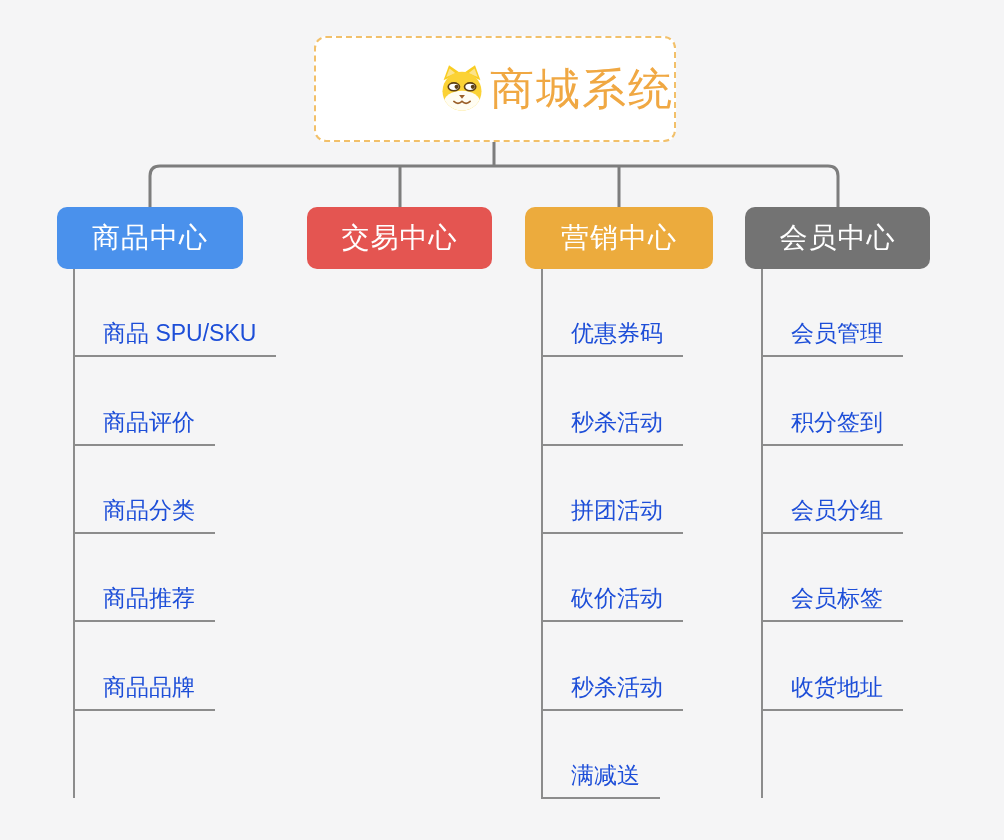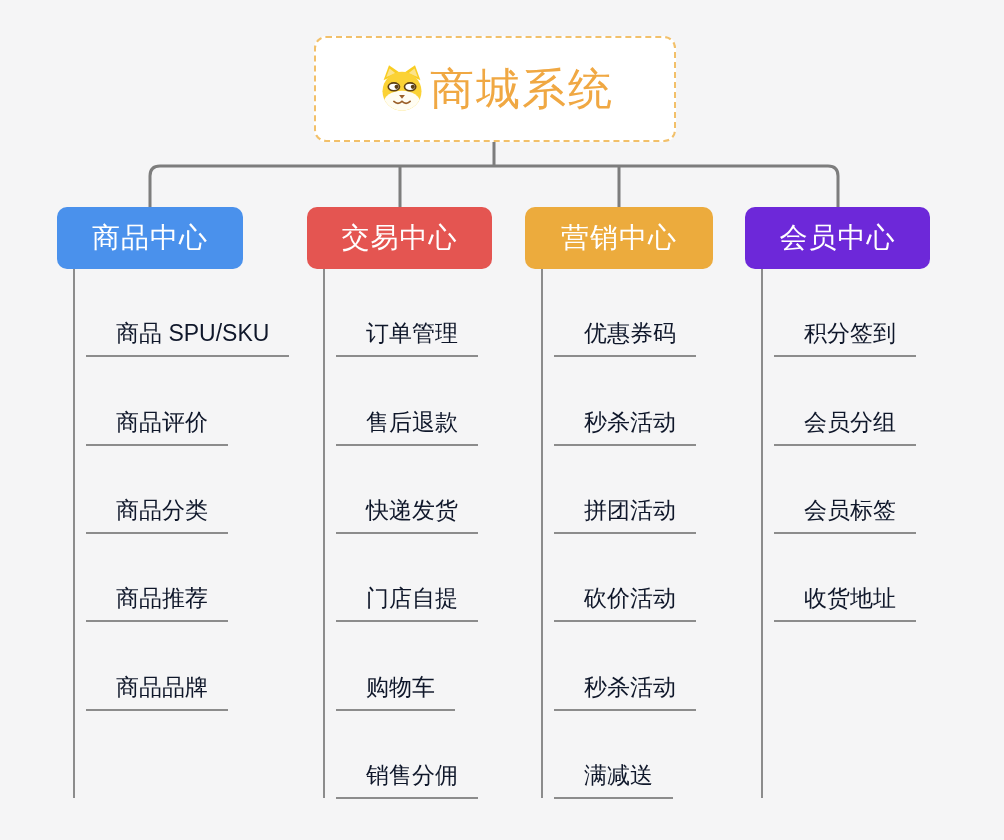--- a/index.html
+++ b/index.html
@@ -15,21 +15,21 @@
   .connectors { position:absolute; left:0; top:0; width:1004px; height:840px; pointer-events:none; }
   .connectors path { fill:none; stroke-width:3; }
 
   
   .root-node {
     position:absolute; left:314px; top:36px; width:362px; height:106px;
     box-sizing:border-box;
     background:#ffffff;
     border:2px dashed #f2c06a;
     border-radius:12px;
-    display:flex; align-items:center; justify-content:center; gap:2px;
+    display:flex; align-items:center; justify-content:flex-end; gap:2px;
     cursor:pointer;
   }
   .root-title { font-size:44px; letter-spacing:2px; color:#f0a843; white-space:nowrap; }
   .dog-icon { width:52px; height:52px; flex:0 0 auto; }
 
   
   .branch { position:absolute; top:207px; }
   .branch-0 { left:57px;  width:186px;text-align:right; }
   .branch-1 { left:307px; width:185px; }
   .branch-2 { left:525px; width:188px; }
@@ -45,24 +45,23 @@
   .branch-items { position:relative; margin-left:16px; height:530px; }
   .branch-items::before {
     content:""; position:absolute; left:0; top:0; bottom:1px;
     width:2px; background:#8c8c8c;
   }
   .sub-item { height:88.33px; display:flex; align-items:flex-end; }
   .sub-label {
     display:inline-block;
     padding:0 20px 6px 30px;
     border-bottom:2px solid #8c8c8c;
-    font-size:23px; color:#0f172a;
+    font-size:23px; color:#1d4ed8;
     white-space:nowrap;
     cursor:pointer;
-    margin-left:13px;
   }
 </style>
 </head>
 <body>
 
 <div class="canvas">
 
   <svg class="connectors" viewBox="0 0 1004 840" xmlns="http://www.w3.org/2000/svg">
     <path d="M494 142 L494 166
              M150 208 L150 176 Q150 166 160 166 L828 166 Q838 166 838 176 L838 208
@@ -109,40 +108,20 @@
           <span class="sub-label">商品推荐</span>
         </div>
       <div class="sub-item">
           <span class="sub-label">商品品牌</span>
         </div>
     </div>
   </div>
 
   <div class="branch branch-1">
     <div class="branch-header" style="background-color: rgb(228, 85, 81);">交易中心</div>
-    <div class="branch-items">
-      <div class="sub-item">
-          <span class="sub-label">订单管理</span>
-        </div>
-      <div class="sub-item">
-          <span class="sub-label">售后退款</span>
-        </div>
-      <div class="sub-item">
-          <span class="sub-label">快递发货</span>
-        </div>
-      <div class="sub-item">
-          <span class="sub-label">门店自提</span>
-        </div>
-      <div class="sub-item">
-          <span class="sub-label">购物车</span>
-        </div>
-      <div class="sub-item">
-          <span class="sub-label">销售分佣</span>
-        </div>
-    </div>
   </div>
 
   <div class="branch branch-2">
     <div class="branch-header" style="background-color: rgb(236, 171, 61); font-family: Liberation Mono, monospace;">营销中心</div>
     <div class="branch-items">
       <div class="sub-item">
           <span class="sub-label">优惠券码</span>
         </div>
       <div class="sub-item">
           <span class="sub-label">秒杀活动</span>
@@ -156,22 +135,25 @@
       <div class="sub-item">
           <span class="sub-label">秒杀活动</span>
         </div>
       <div class="sub-item">
           <span class="sub-label">满减送</span>
         </div>
     </div>
   </div>
 
   <div class="branch branch-3">
-    <div class="branch-header" style="background-color: #6d28d9;">会员中心</div>
+    <div class="branch-header" style="background-color: #737373;">会员中心</div>
     <div class="branch-items">
+      <div class="sub-item">
+          <span class="sub-label">会员管理</span>
+        </div>
       <div class="sub-item">
           <span class="sub-label">积分签到</span>
         </div>
       <div class="sub-item">
           <span class="sub-label">会员分组</span>
         </div>
       <div class="sub-item">
           <span class="sub-label">会员标签</span>
         </div>
       <div class="sub-item">

